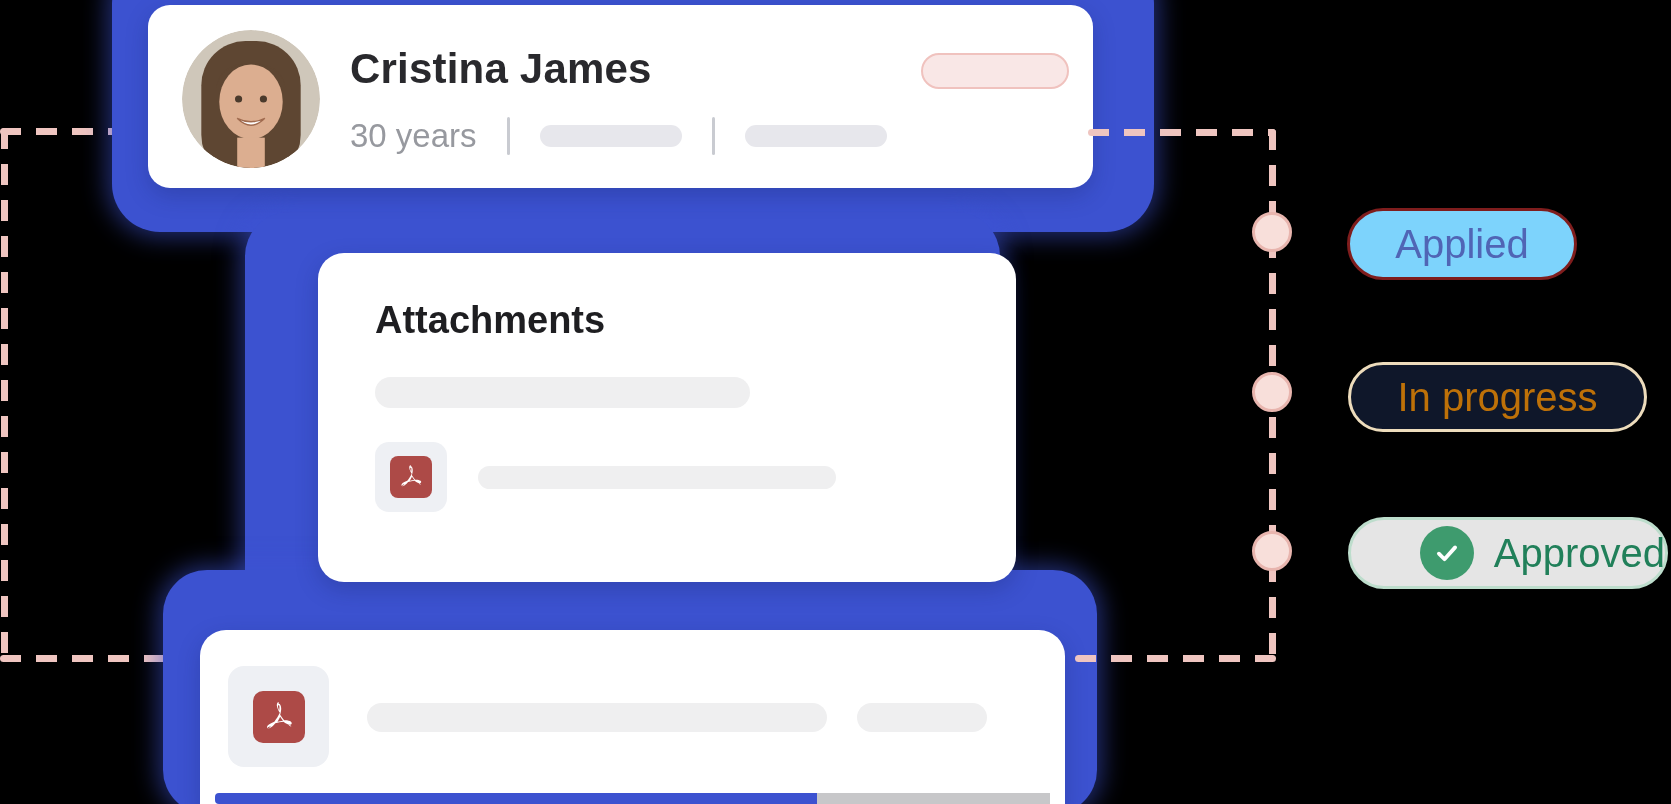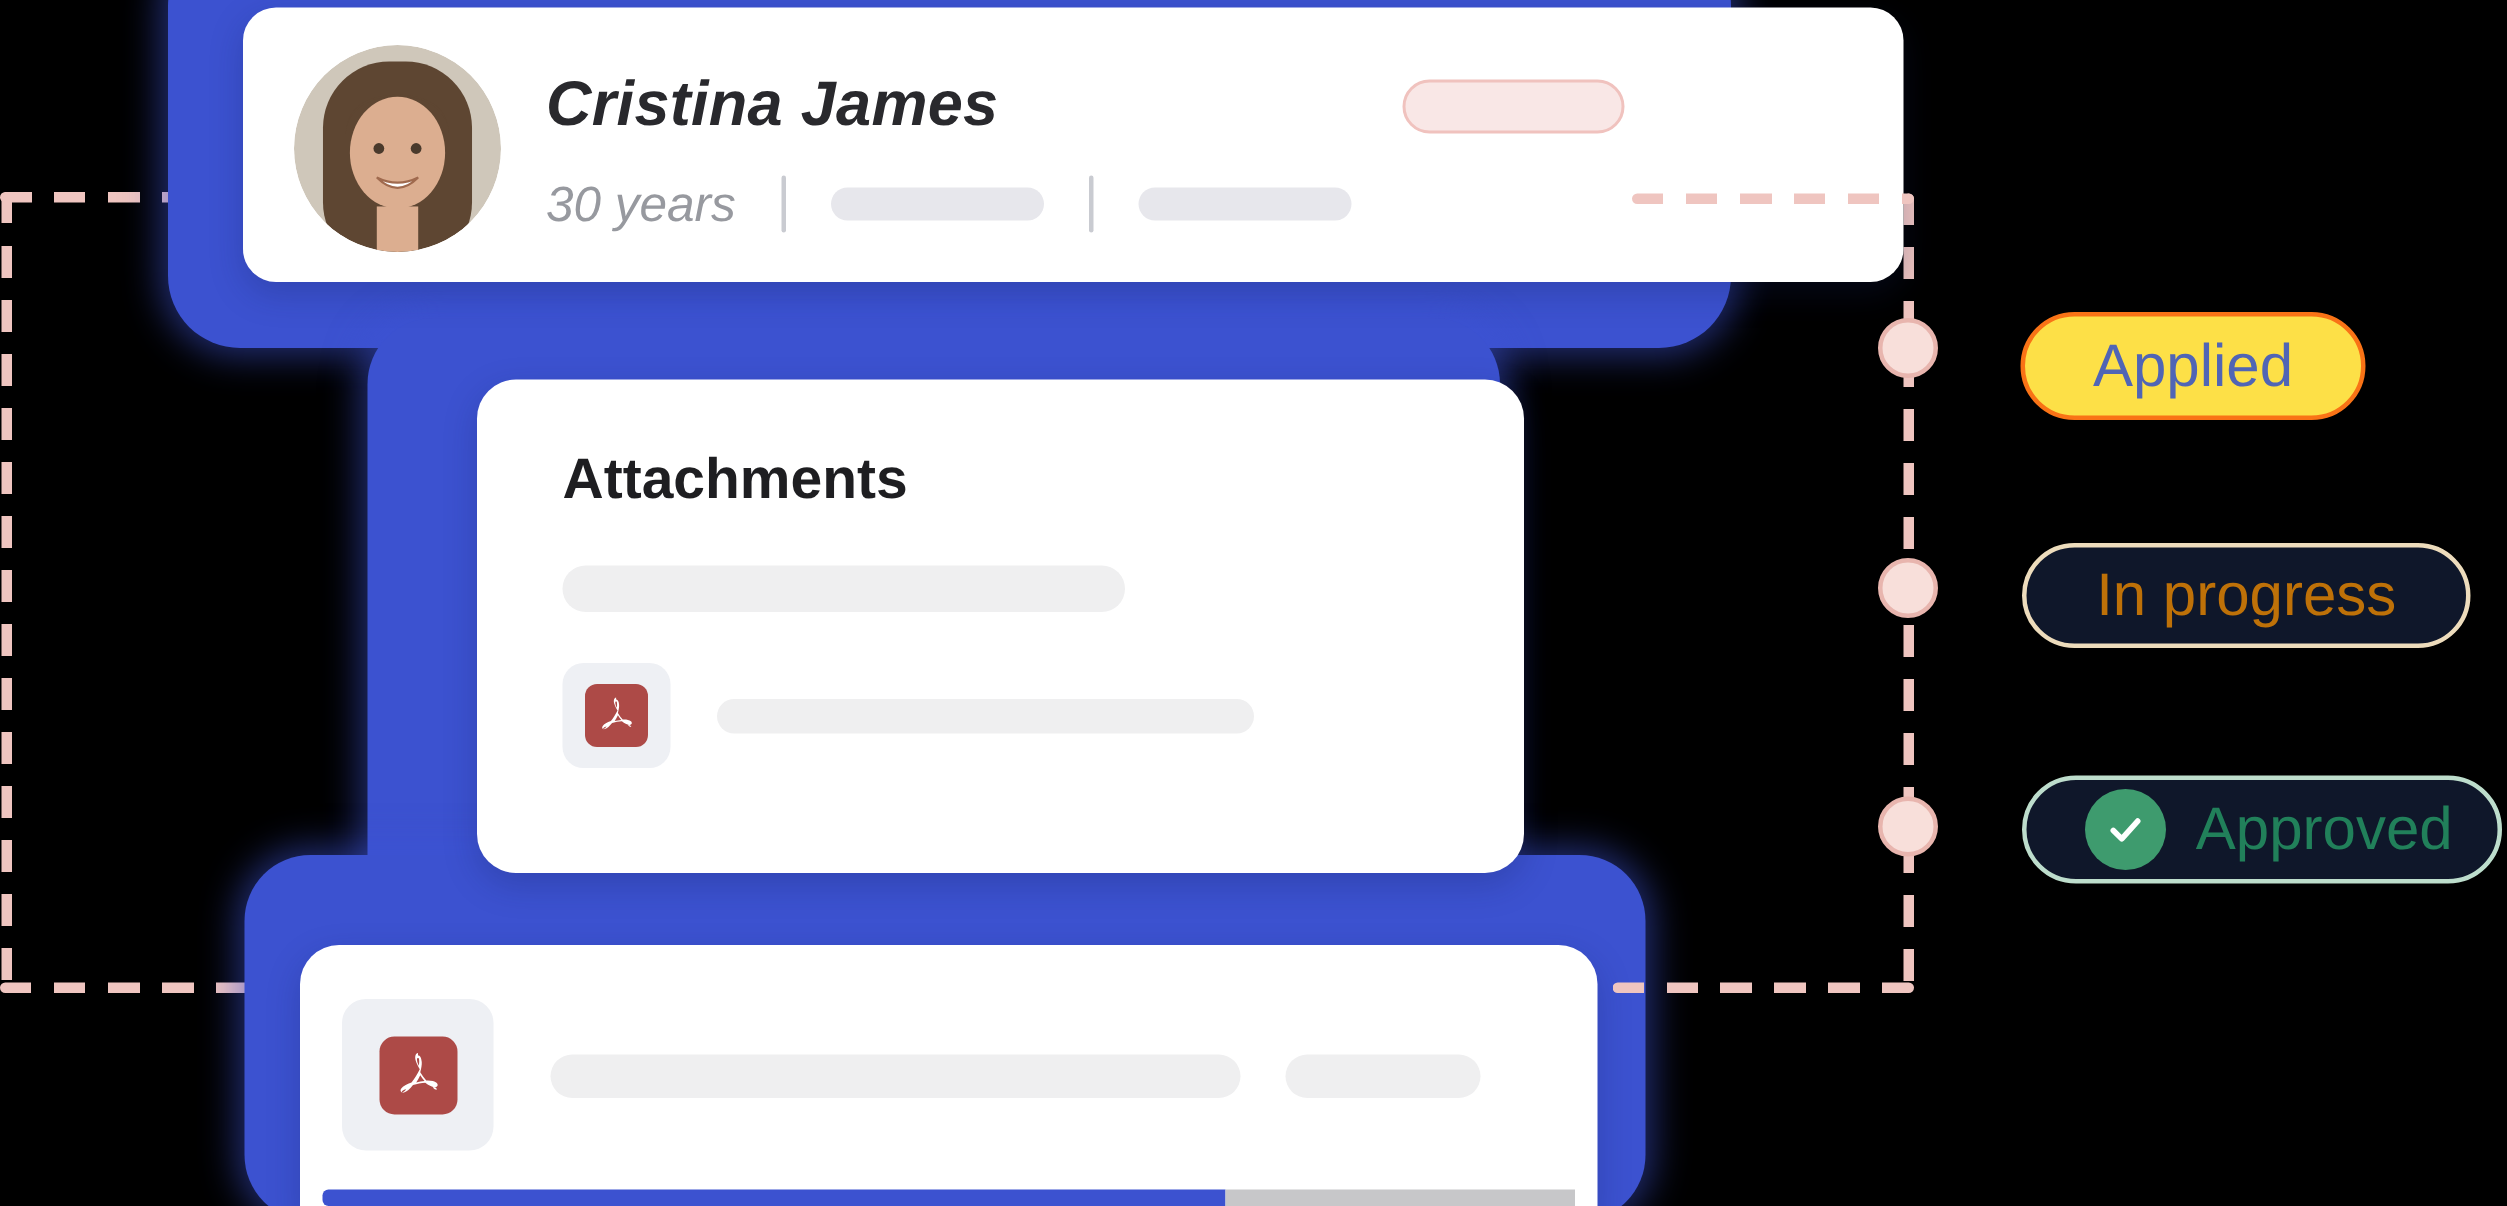--- a/index.html
+++ b/index.html
@@ -20,21 +20,21 @@
   .seg-bottom-right{left:1075px;top:655px;width:201px;z-index:6;}
   
   .frame{position:absolute;background:#3C52D0;z-index:2;
     box-shadow:0 0 24px 5px rgba(62,84,214,.55);}
   .frame-1{left:112px;top:-44px;width:1042px;height:276px;border-radius:48px;}
   .frame-2{left:245px;top:212px;width:755px;height:416px;border-radius:44px;}
   .frame-3{left:163px;top:570px;width:934px;height:244px;border-radius:44px;}
   
   .card{position:absolute;background:#fff;z-index:3;
     box-shadow:0 8px 22px rgba(20,30,90,.25);}
-  .card-profile{left:162px;top:5px;width:1107px;height:183px;border-radius:22px;font-style:italic;}
+  .card-profile{left:148px;top:5px;width:945px;height:183px;border-radius:22px;}
   .card-attachments{left:282px;top:253px;width:698px;height:329px;border-radius:26px;margin-left:36px;}
   .card-attachment-row{left:200px;top:630px;width:865px;height:180px;border-radius:26px 26px 0 0;overflow:hidden;}
   
   .avatar{position:absolute;left:34px;top:25px;width:138px;height:138px;border-radius:50%;overflow:hidden;}
   .profile-name{position:absolute;left:202px;top:40px;font-size:42px;font-weight:700;color:#29292D;letter-spacing:.2px;}
   .profile-meta{position:absolute;left:202px;top:108px;height:46px;display:flex;align-items:center;column-gap:30px;}
   .profile-age{font-size:33px;color:#97999F;}
   .meta-divider{width:3px;height:38px;background:#C9CBD1;border-radius:2px;}
   .meta-pill{width:142px;height:22px;background:#E7E7EC;border-radius:11px;}
   .action-pill{position:absolute;left:773px;top:48px;width:148px;height:36px;border-radius:18px;
@@ -62,25 +62,25 @@
   
   .dot{position:absolute;width:40px;height:40px;border-radius:50%;background:#F8DFDA;
     border:3px solid #E8B5AE;box-sizing:border-box;z-index:7;}
   .dot-1{left:1252px;top:212px;}
   .dot-2{left:1252px;top:372px;}
   .dot-3{left:1252px;top:531px;}
   
   .badge{position:absolute;display:flex;align-items:center;justify-content:center;
     box-sizing:border-box;font-size:40px;z-index:7;}
   .badge-applied{left:1347px;top:208px;width:230px;height:72px;border-radius:36px;
-    background:#fde047;border:3px solid #f97316;color:#5065B5;}
+    background:#7dd3fc;border:3px solid #7f1d1d;color:#5065B5;}
   .badge-inprogress{left:1348px;top:362px;width:299px;height:70px;border-radius:35px;
     background:#0f172a;border:3px solid #EDDCBC;color:#BE7108;}
   .badge-approved{left:1348px;top:517px;width:320px;height:72px;border-radius:36px;
-    background:#0f172a;border:3px solid #BDDDCC;color:#21805A;justify-content:center;padding-left:9px;}
+    background:#e5e5e5;border:3px solid #BDDDCC;color:#21805A;justify-content:flex-end;padding-left:9px;}
   .check-circle{width:54px;height:54px;border-radius:50%;background:#3E9B6E;
     display:flex;align-items:center;justify-content:center;margin-right:20px;flex:0 0 auto;}
   .check-circle svg{width:30px;height:30px;}
 </style>
 </head>
 <body>
 
 <div class="stage">
 
   <div class="dash-h seg-top-left"></div>

